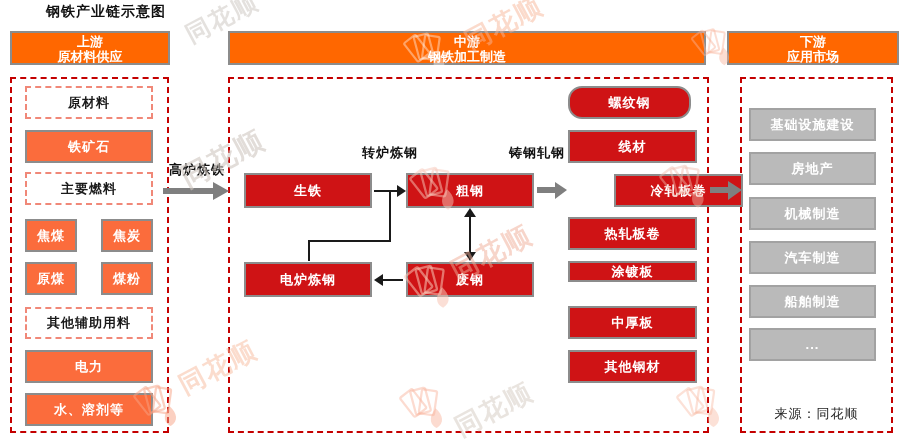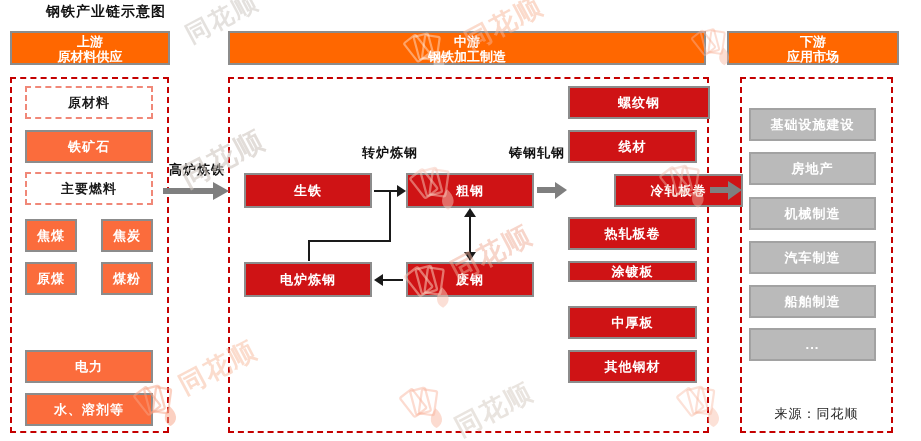--- a/index.html
+++ b/index.html
@@ -82,33 +82,34 @@
   <div class="cont cont-mid"></div>
   <div class="cont cont-down"></div>
 
   <div class="box dashedbox" style="left:25px;top:86px;width:128px;height:33px;">原材料</div>
   <div class="box orange" style="left:25px;top:130px;width:128px;height:33px;">铁矿石</div>
   <div class="box dashedbox" style="left:25px;top:172px;width:128px;height:33px;">主要燃料</div>
   <div class="box orange" style="left:25px;top:219px;width:52px;height:33px;">焦煤</div>
   <div class="box orange" style="left:101px;top:219px;width:52px;height:33px;">焦炭</div>
   <div class="box orange" style="left:25px;top:262px;width:52px;height:33px;">原煤</div>
   <div class="box orange" style="left:101px;top:262px;width:52px;height:33px;">煤粉</div>
+  <div class="box dashedbox" style="left:25px;top:307px;width:128px;height:32px;">其他辅助用料</div>
   <div class="box orange" style="left:25px;top:350px;width:128px;height:33px;">电力</div>
   <div class="box orange" style="left:25px;top:393px;width:128px;height:33px;">水、溶剂等</div>
 
   <div class="flowlabel" style="left:158px;top:161px;width:78px;">高炉炼铁</div>
   <div class="flowlabel" style="left:350px;top:144px;width:80px;">转炉炼钢</div>
   <div class="flowlabel" style="left:497px;top:144px;width:80px;">铸钢轧钢</div>
 
   <div class="box red" style="left:244px;top:173px;width:128px;height:35px;">生铁</div>
   <div class="box red" style="left:406px;top:173px;width:128px;height:35px;">粗钢</div>
   <div class="box red" style="left:244px;top:262px;width:128px;height:35px;">电炉炼钢</div>
   <div class="box red" style="left:406px;top:262px;width:128px;height:35px;">废钢</div>
 
-  <div class="box red" style="left:568px;top:86px;width:142px;height:33px;">螺纹钢</div>
+  <div class="box red" style="left:568px;top:86px;width:123px;height:33px;border-radius:14px;">螺纹钢</div>
   <div class="box red" style="left:568px;top:130px;width:129px;height:33px;">线材</div>
   <div class="box red" style="left:568px;top:174px;width:129px;height:33px;margin-left:46px;">冷轧板卷</div>
   <div class="box red" style="left:568px;top:217px;width:129px;height:33px;">热轧板卷</div>
   <div class="box red" style="left:568px;top:261px;width:129px;height:21px;">涂镀板</div>
   <div class="box red" style="left:568px;top:306px;width:129px;height:33px;">中厚板</div>
   <div class="box red" style="left:568px;top:350px;width:129px;height:33px;">其他钢材</div>
 
   <div class="box gray" style="left:749px;top:108px;width:127px;height:33px;">基础设施建设</div>
   <div class="box gray" style="left:749px;top:152px;width:127px;height:33px;">房地产</div>
   <div class="box gray" style="left:749px;top:197px;width:127px;height:33px;">机械制造</div>

